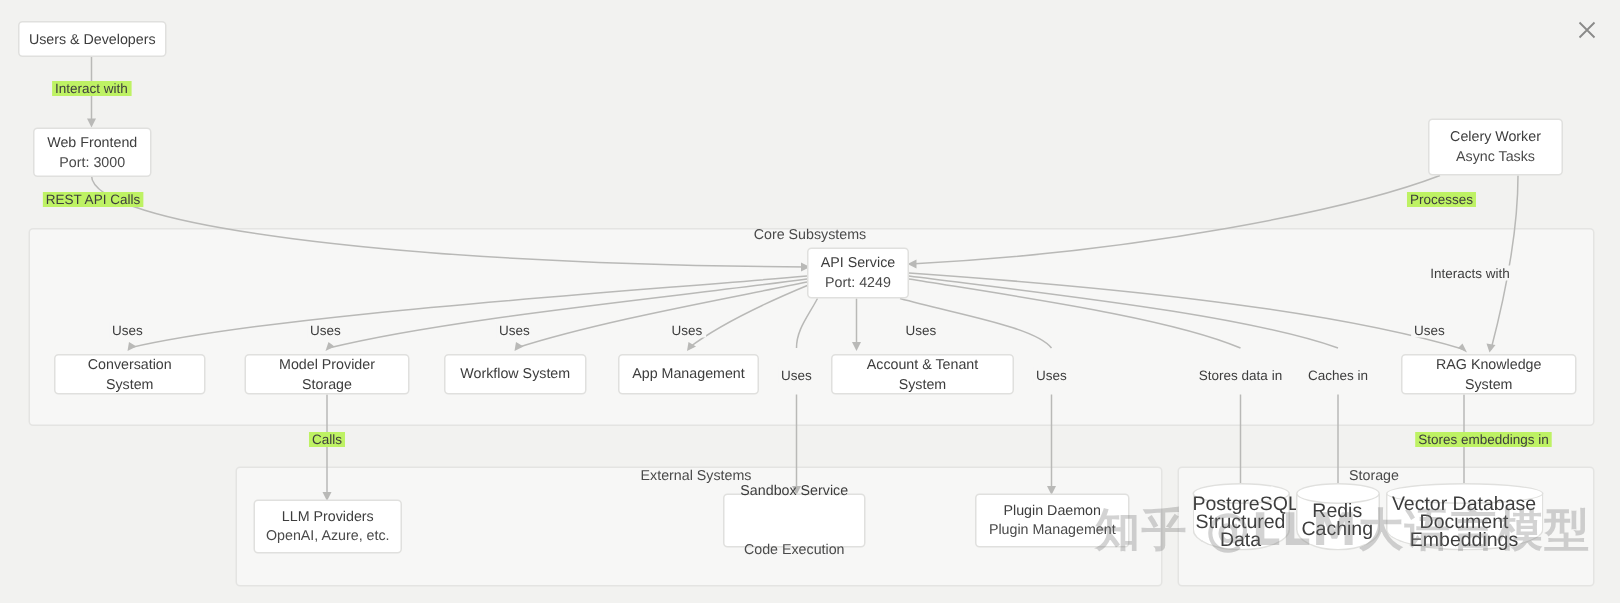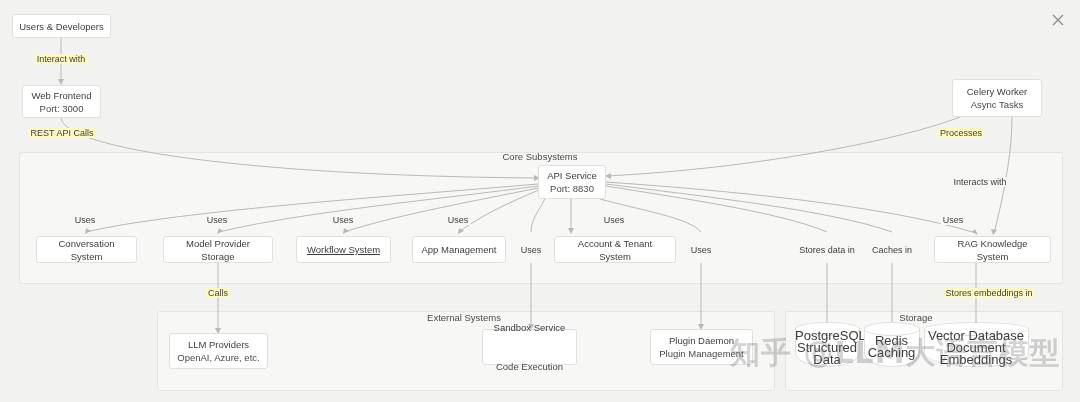--- a/index.html
+++ b/index.html
@@ -83,21 +83,21 @@
     color: #3d3d3d;
     z-index: 3;
   }
   
   .elabel {
     position: absolute;
     font-size: 9px;
     color: #3d3d3d;
     white-space: nowrap;
     transform: translate(-50%, -50%);
-    background: #fef9c3;
+    background: #bef264;
     padding: 0 2px;
     z-index: 4;
   }
   .elabel.on-group { background: #f7f7f6; }
   
   #edges {
     position: absolute;
     left: 0; top: 0;
     width: 1080px;
     height: 402px;
@@ -214,32 +214,32 @@
     <span class="l2">Port: 3000</span>
   </div>
 
   <div class="node z2" style="left:952px; top:79px; width:90px; height:38px;">
     <span>Celery Worker</span>
     <span class="l2">Async Tasks</span>
   </div>
 
   <div class="node z2" style="left:538px; top:165px; width:68px; height:34px;">
     <span>API Service</span>
-    <span class="l2">Port: 8830</span>
+    <span class="l2">Port: 4249</span>
   </div>
 
   <div class="node z2" style="left:36px; top:236px; width:101px; height:27px;">
     <span>Conversation System</span>
   </div>
 
   <div class="node z2" style="left:163px; top:236px; width:110px; height:27px;">
     <span>Model Provider Storage</span>
   </div>
 
-  <div class="node z2" style="left:296px; top:236px; width:95px; height:27px;text-decoration:underline;">
+  <div class="node z2" style="left:296px; top:236px; width:95px; height:27px;">
     <span>Workflow System</span>
   </div>
 
   <div class="node z2" style="left:412px; top:236px; width:94px; height:27px;">
     <span>App Management</span>
   </div>
 
   <div class="node z2" style="left:554px; top:236px; width:122px; height:27px;">
     <span>Account &amp; Tenant System</span>
   </div>

